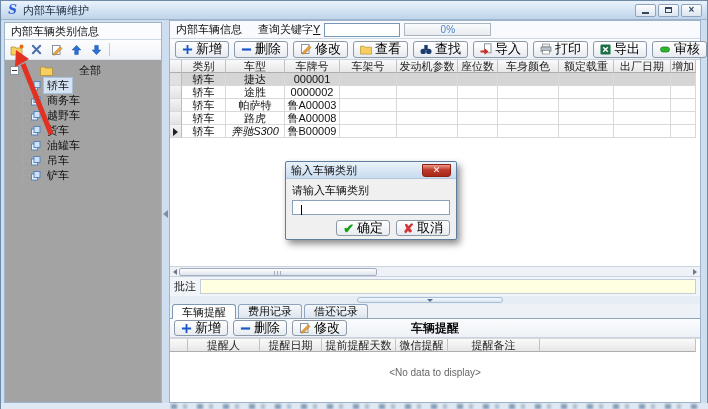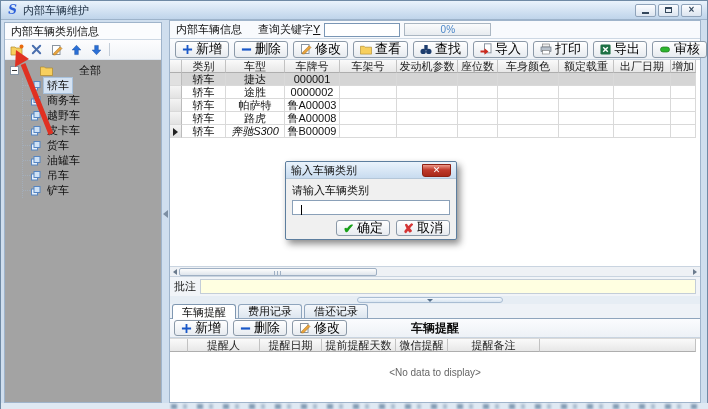--- a/index.html
+++ b/index.html
@@ -184,30 +184,20 @@
           </div>
           <div class="tree-item">
             <span class="tree-stub"></span>
             <span class="tree-icon">
               <svg width="10" height="10" viewBox="0 0 10 10">
                 <rect x="0.5" y="3" width="6" height="6" fill="#e8f1fb" stroke="#5585c2"></rect>
                 <rect x="3" y="0.5" width="6" height="6" fill="#cfe2f6" stroke="#5585c2"></rect>
               </svg>
             </span>
             <span class="tree-label">越野车</span>
-          </div>
-          <div class="tree-item">
-            <span class="tree-stub"></span>
-            <span class="tree-icon">
-              <svg width="10" height="10" viewBox="0 0 10 10">
-                <rect x="0.5" y="3" width="6" height="6" fill="#e8f1fb" stroke="#5585c2"></rect>
-                <rect x="3" y="0.5" width="6" height="6" fill="#cfe2f6" stroke="#5585c2"></rect>
-              </svg>
-            </span>
-            <span class="tree-label">皮卡车</span>
           </div>
           <div class="tree-item">
             <span class="tree-stub"></span>
             <span class="tree-icon">
               <svg width="10" height="10" viewBox="0 0 10 10">
                 <rect x="0.5" y="3" width="6" height="6" fill="#e8f1fb" stroke="#5585c2"></rect>
                 <rect x="3" y="0.5" width="6" height="6" fill="#cfe2f6" stroke="#5585c2"></rect>
               </svg>
             </span>
             <span class="tree-label">货车</span>

